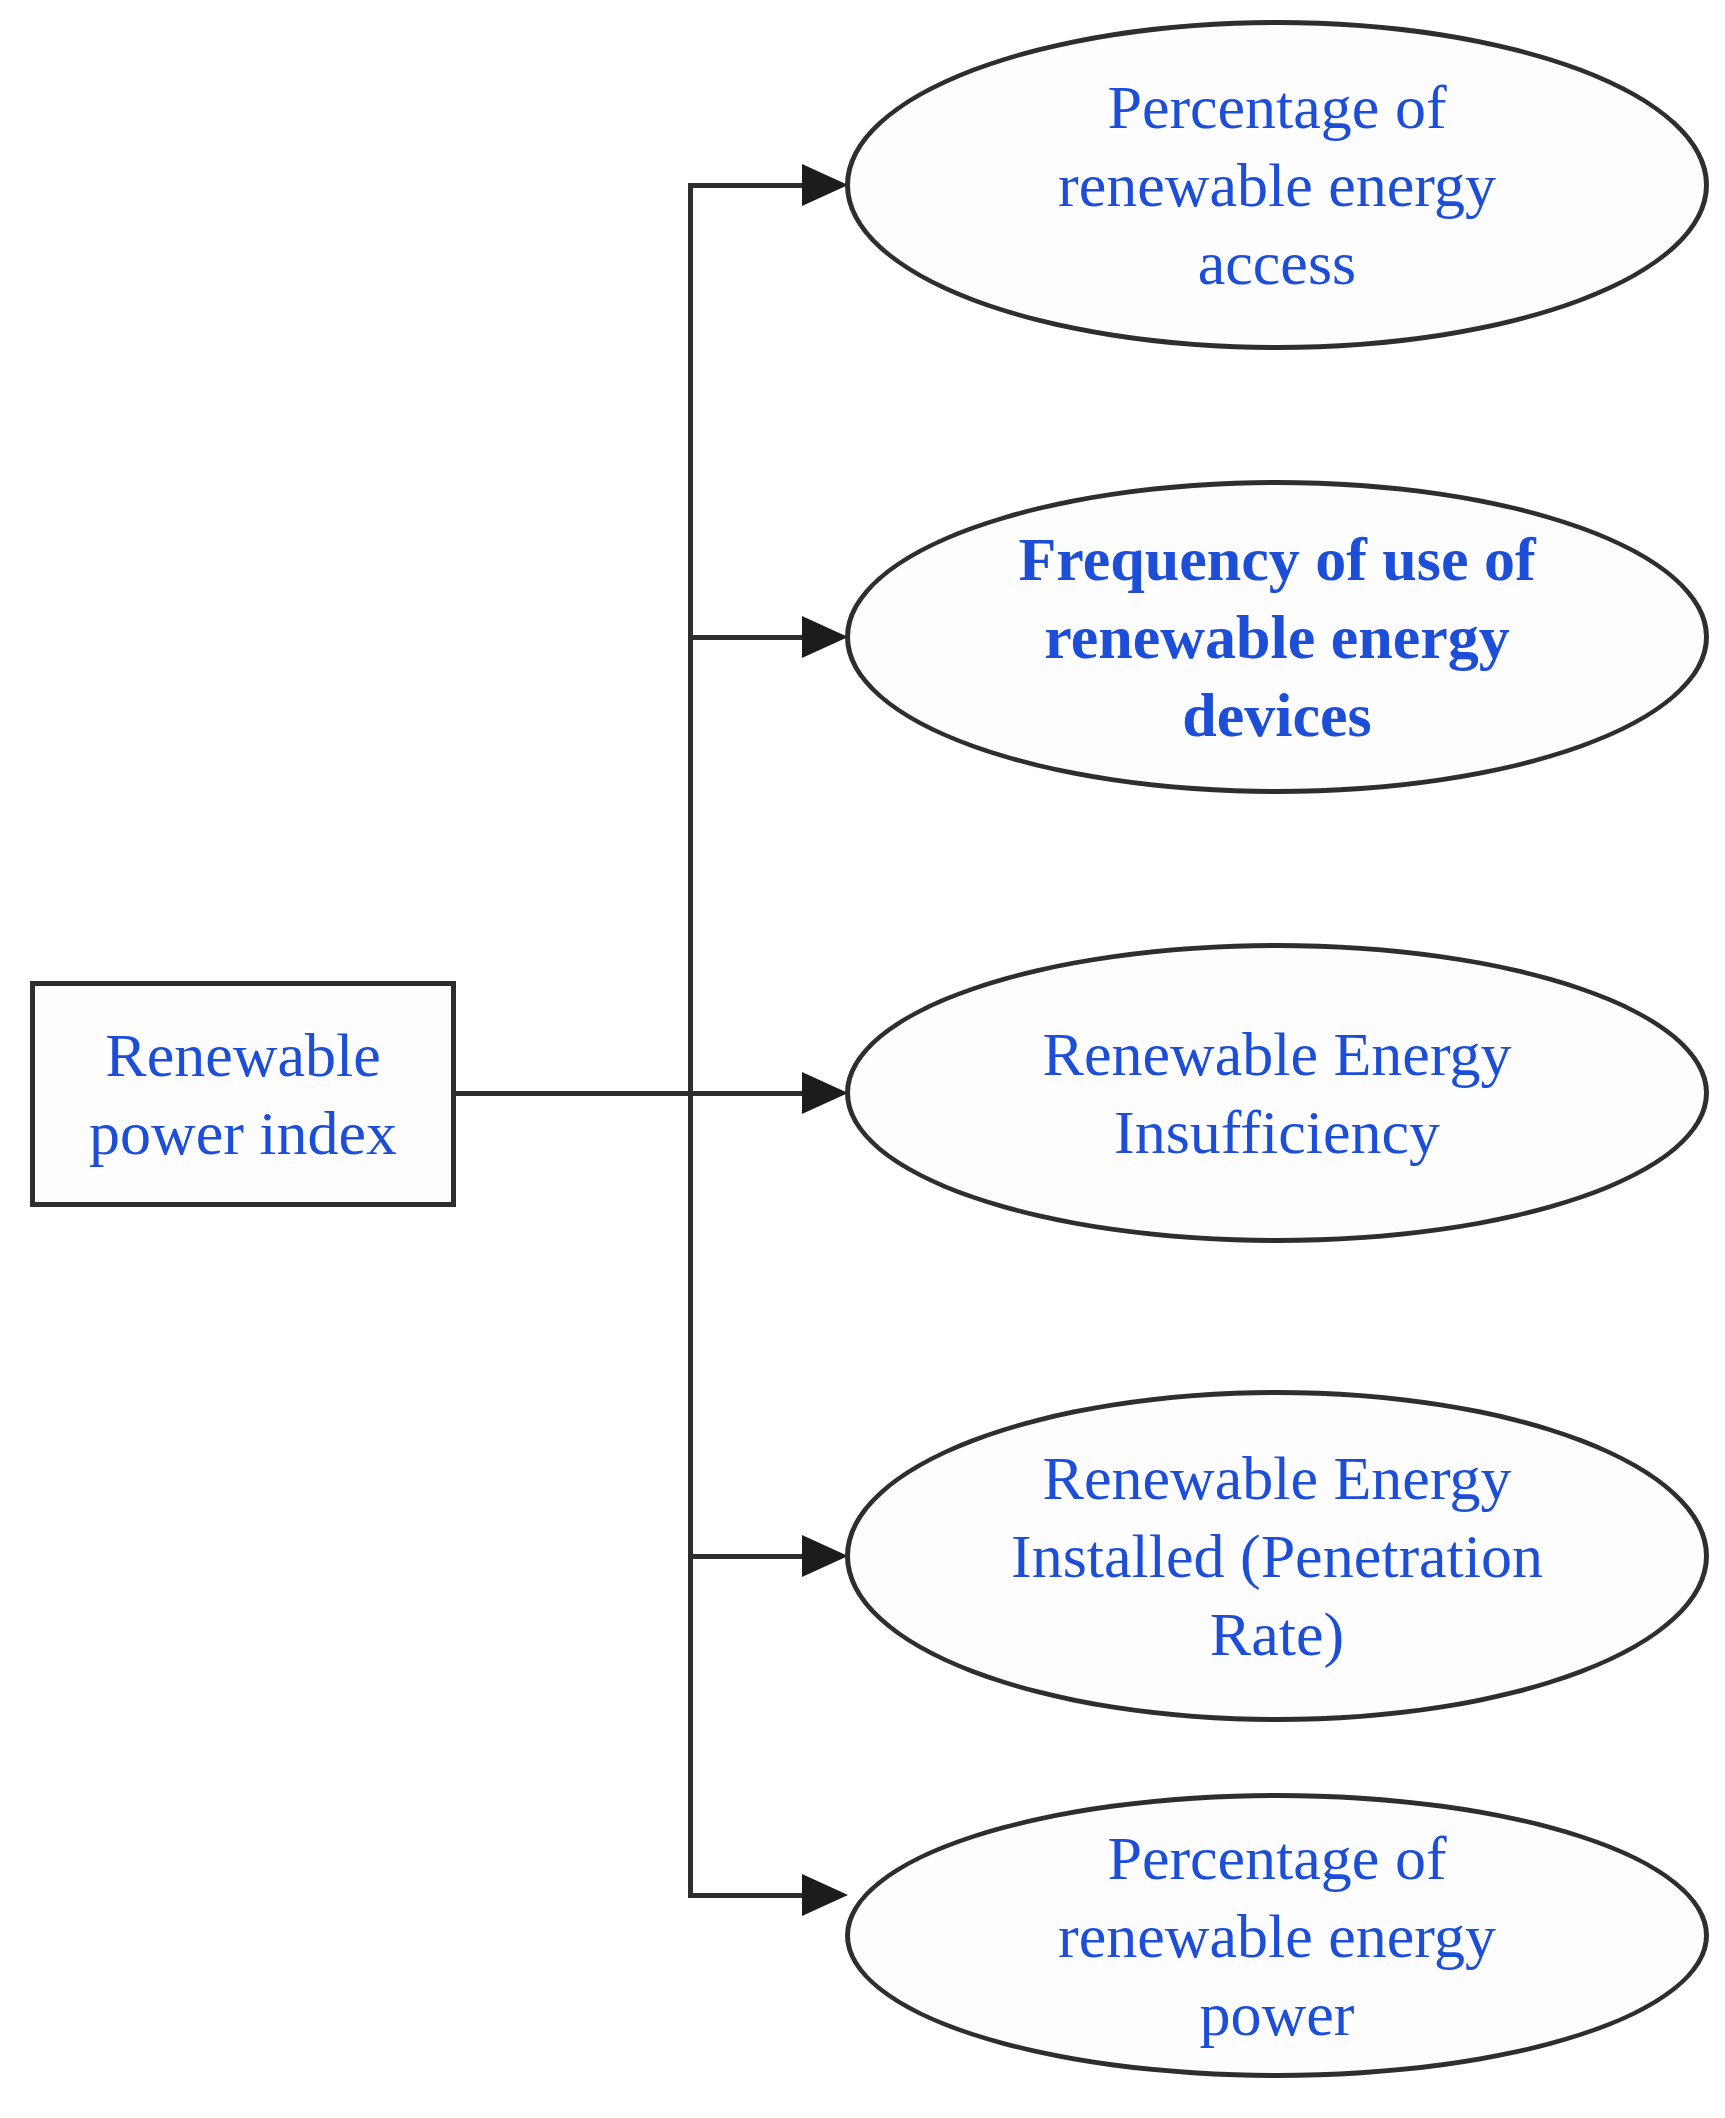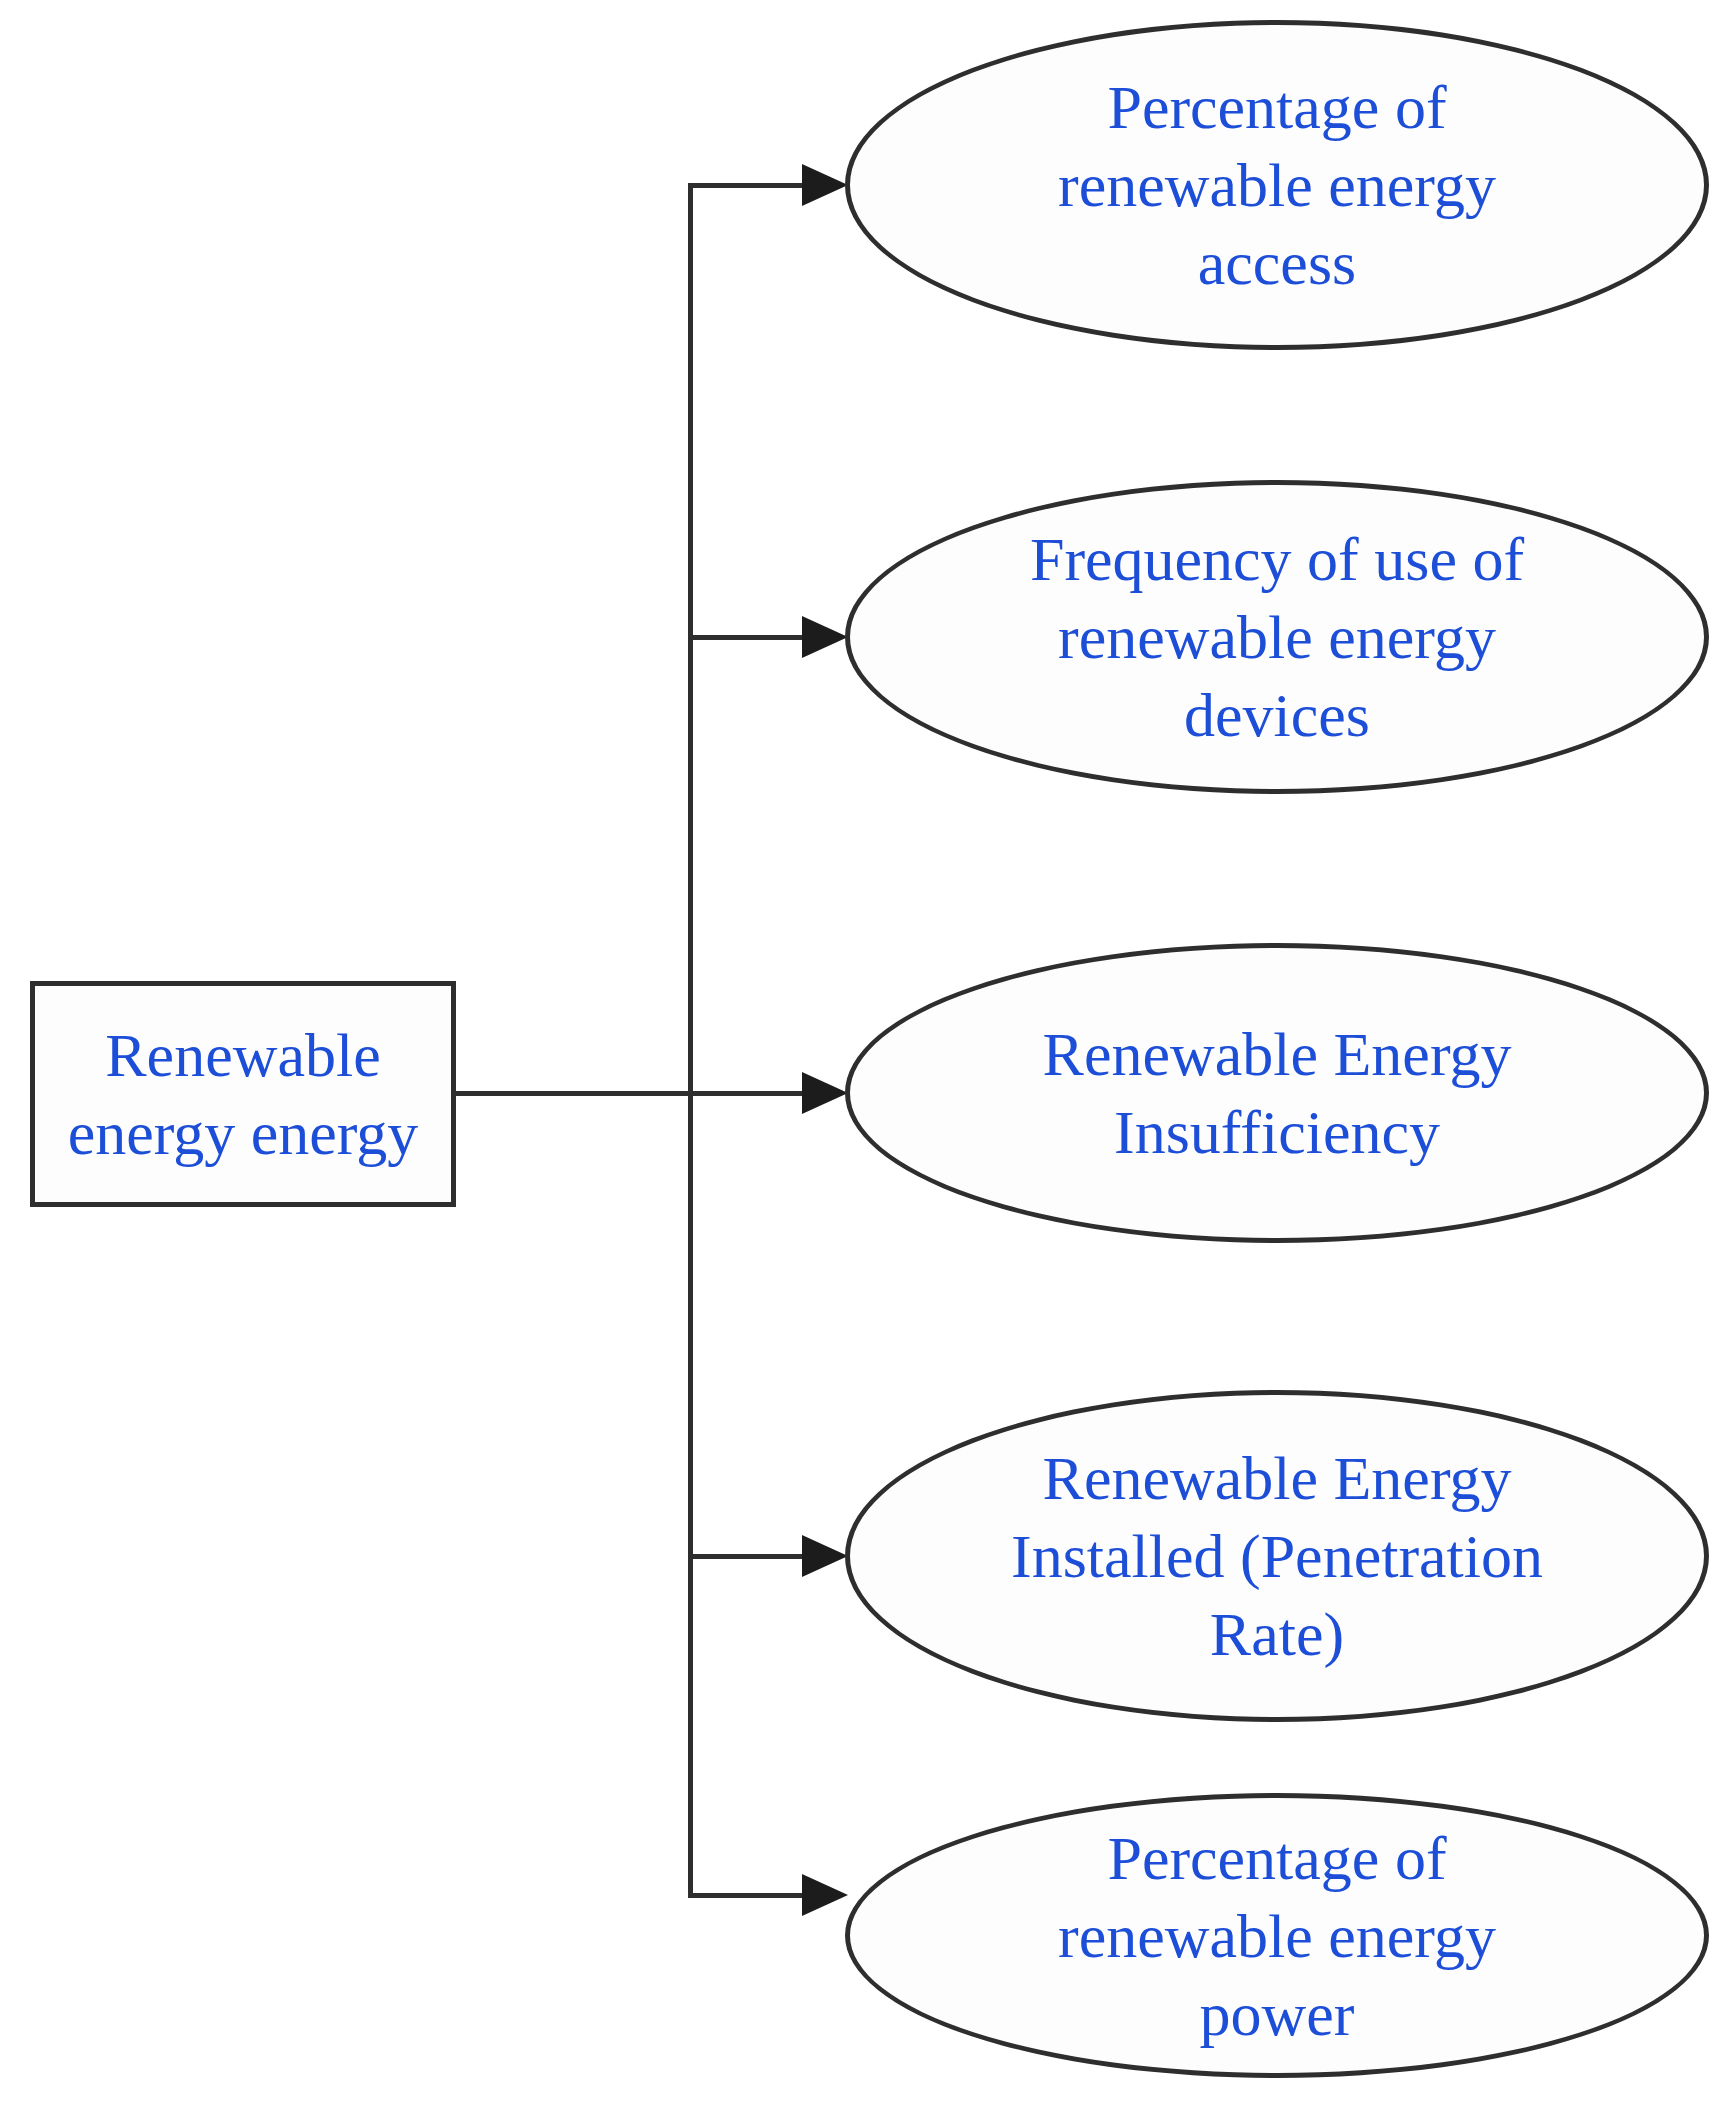--- a/index.html
+++ b/index.html
@@ -60,33 +60,33 @@
     left: 845px;
     width: 864px;
     border: 5px solid #2e2e2e;
     border-radius: 50%;
     box-sizing: border-box;
     background: #fdfdfd;
     display: flex; align-items: center; justify-content: center;
     padding: 0 80px;
   }
   .e1 { top: 20px;   height: 330px; }
-  .e2 { top: 480px;  height: 314px; }
+  .e2 { top: 480px;  height: 314px; font-weight: bold; }
   .e3 { top: 943px;  height: 300px; }
   .e4 { top: 1390px; height: 332px; }
   .e5 { top: 1793px; height: 285px; }
 </style>
 </head>
 <body>
 
 <div class="canvas">
 
   <div class="index-box">
     <span class="label">Renewable
-energy energy</span>
+power index</span>
   </div>
 
   <div class="line h root-connector"></div>
   <div class="line v trunk"></div>
 
   <div class="line h b1"></div>
   <div class="line h b2"></div>
   <div class="line h b3"></div>
   <div class="line h b4"></div>
   <div class="line h b5"></div>

